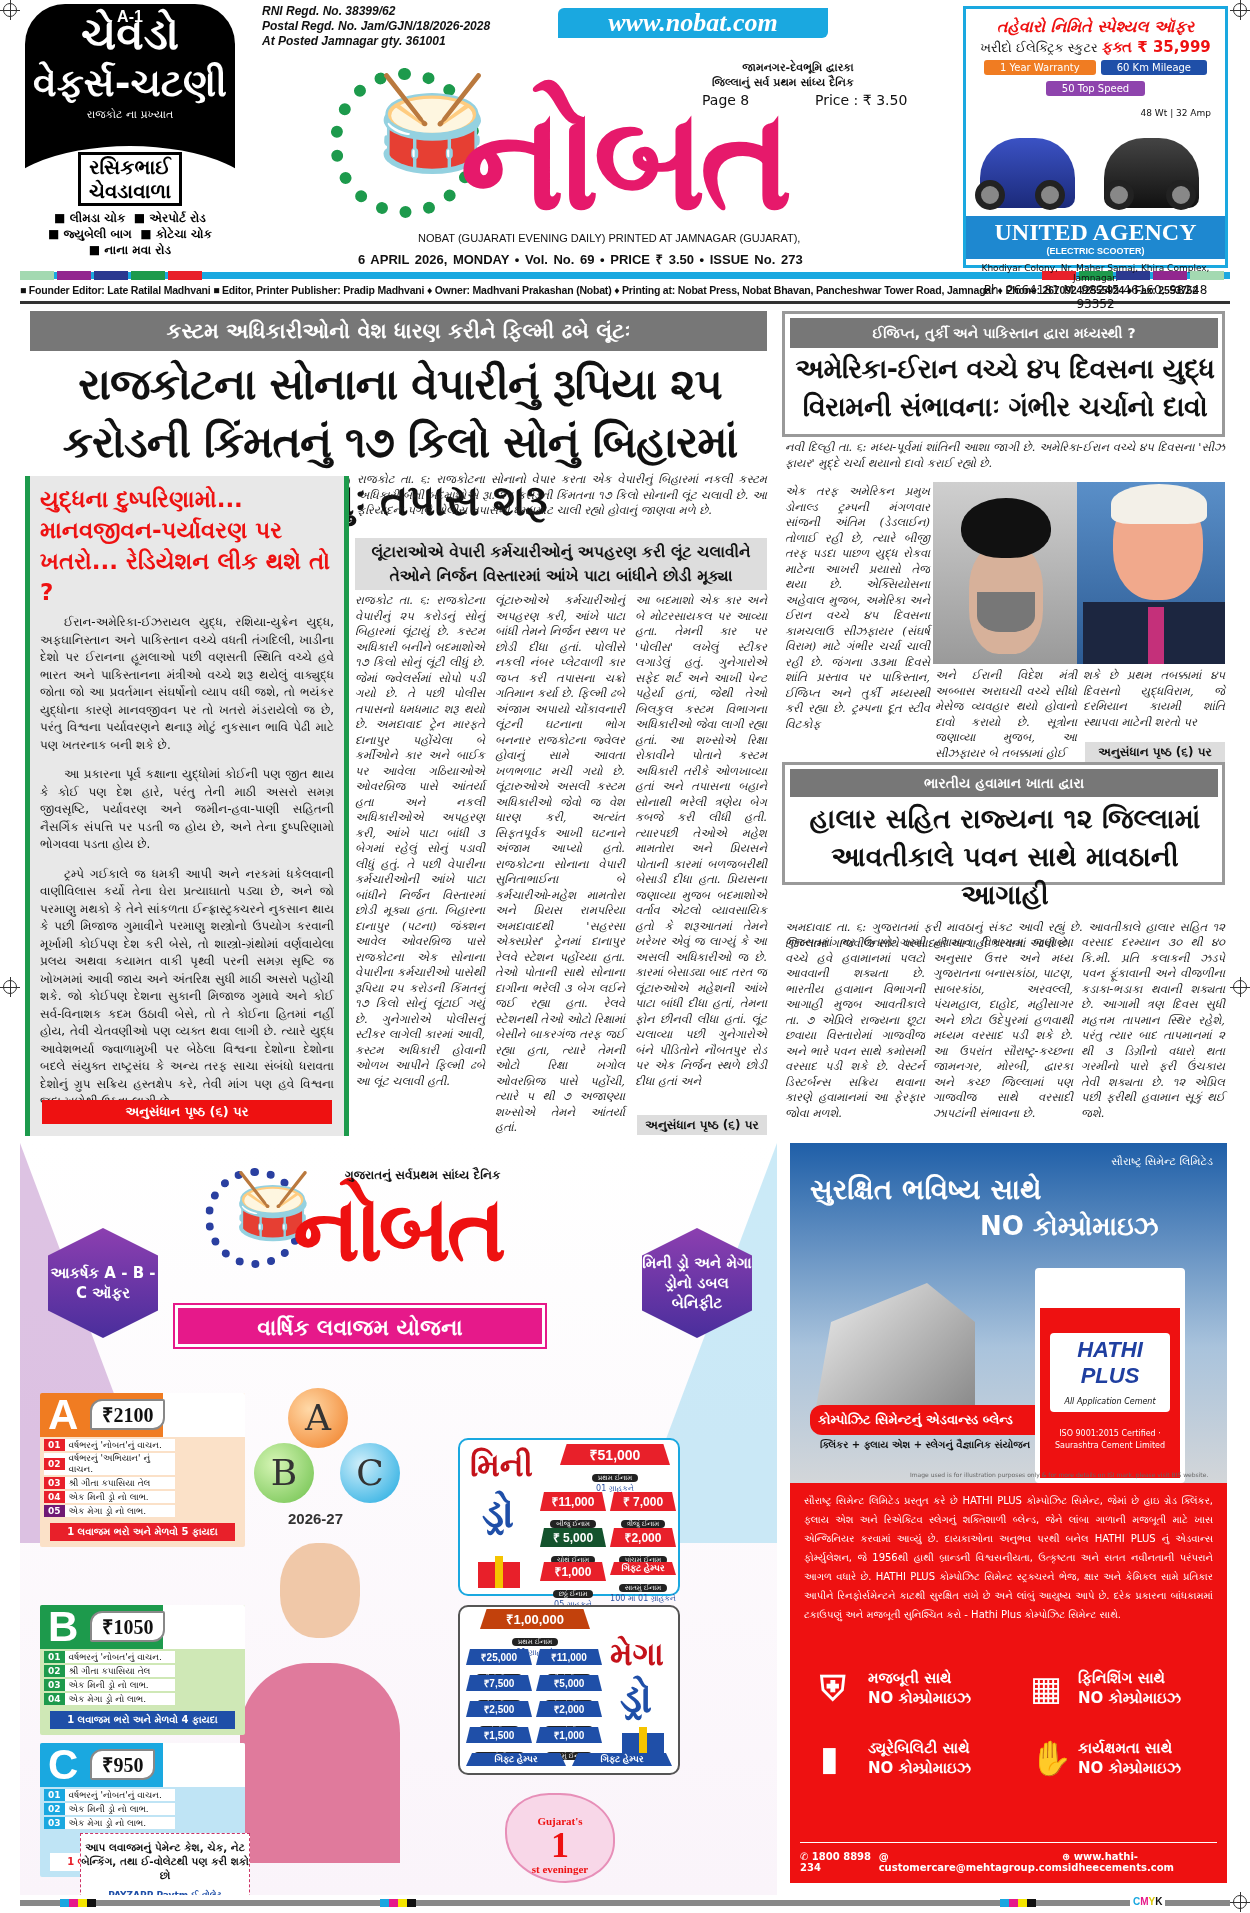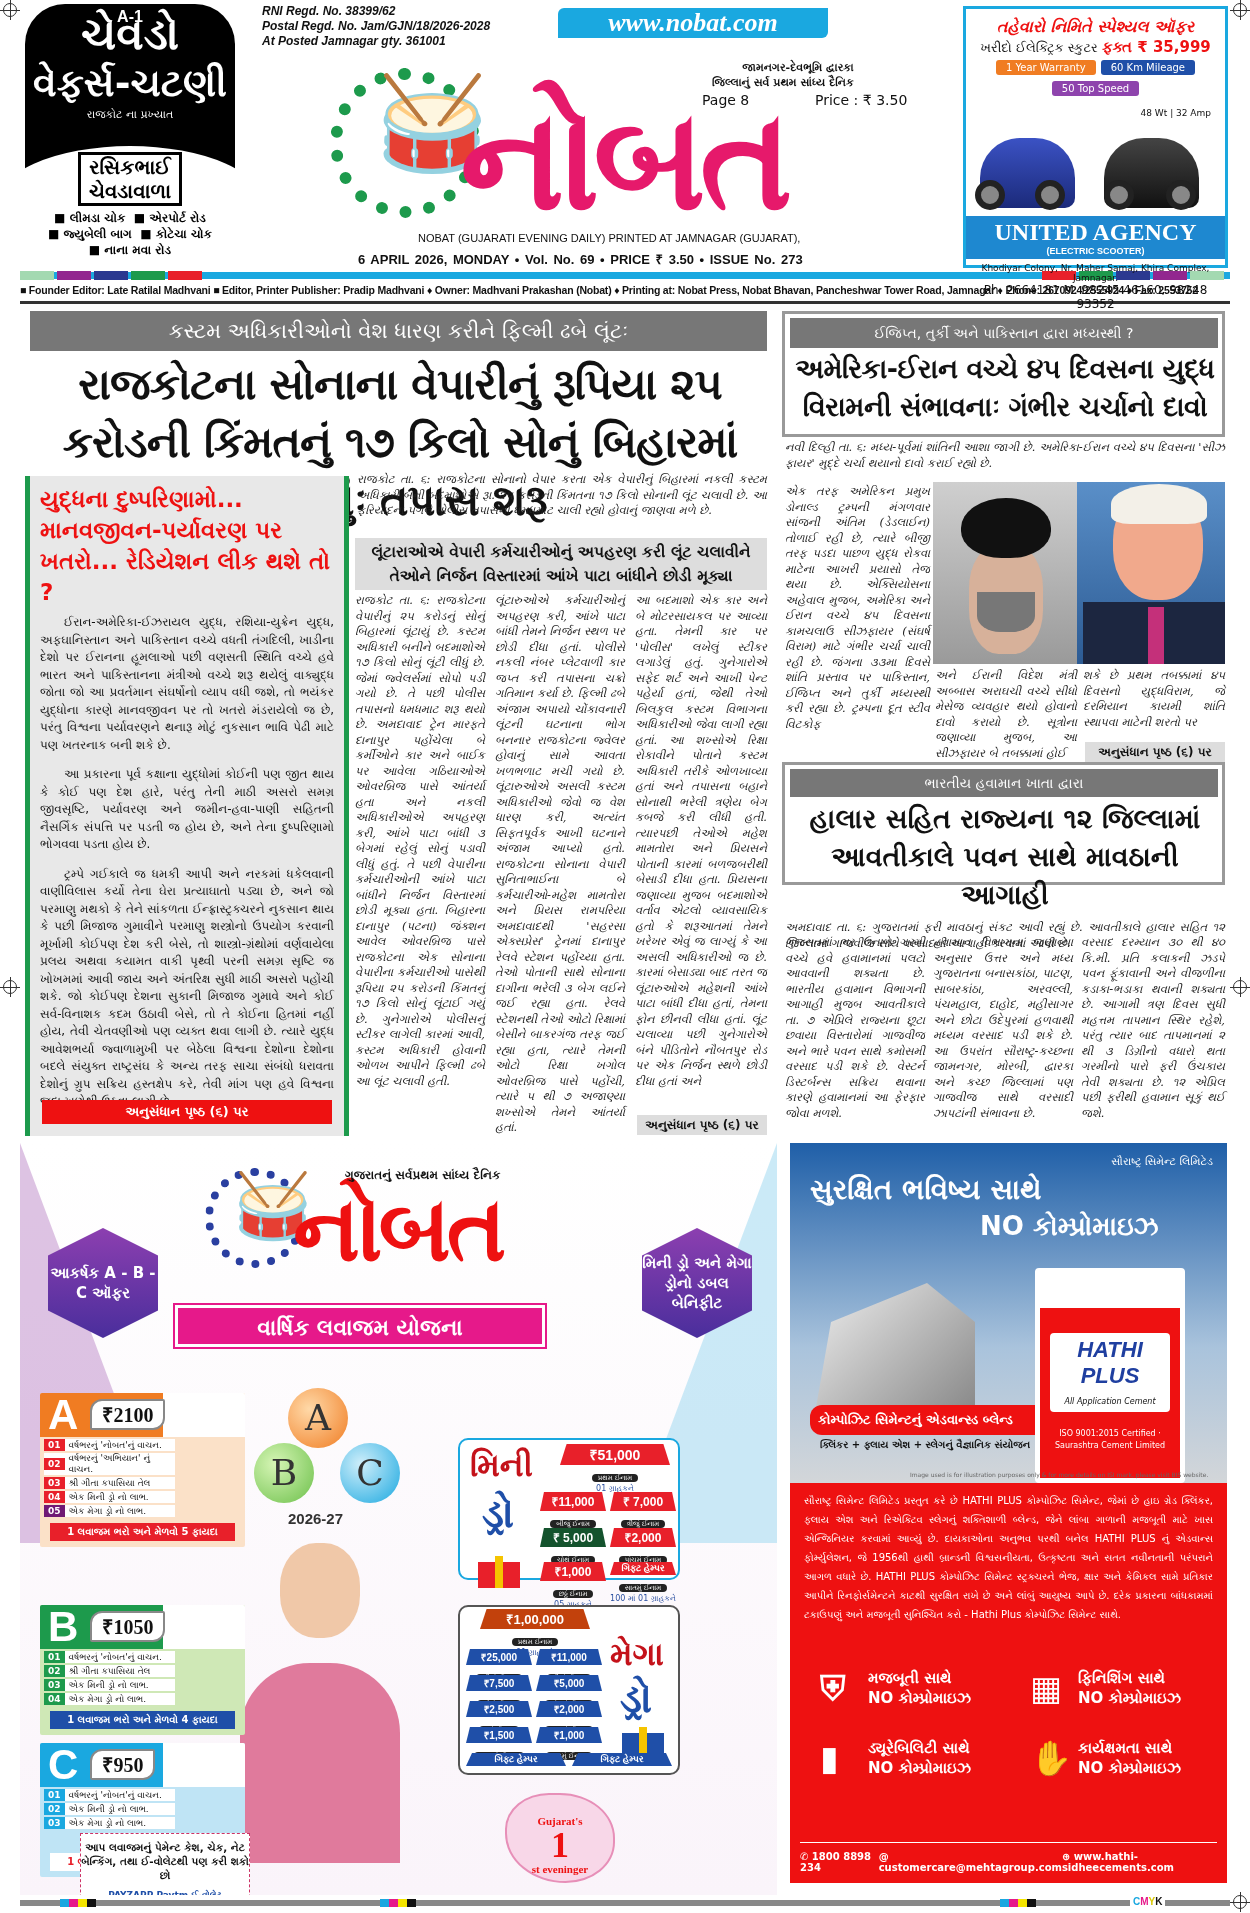--- a/index.html
+++ b/index.html
@@ -31,30 +31,30 @@
 #dateline{left:358px;top:250px;font:bold 13px "Liberation Sans",sans-serif;word-spacing:2px}
 #colorbar{left:20px;top:272px;width:1210px;height:7px;background:#1aa8e0}
 .sw{position:absolute;top:271px;width:34px;height:9px}
 #credits{left:20px;top:284px;width:1210px;font:bold 10.5px "Liberation Sans",sans-serif;letter-spacing:-.2px;white-space:nowrap}
 #rule{left:20px;top:301px;width:1210px;height:3px;background:#333}
 
 #scoot{left:963px;top:6px;width:265px;height:262px;border:3px solid #1aa8e0;background:#fff;text-align:center}
 #scoot .h{color:#e11;font:bold italic 16px "DejaVu Sans",sans-serif;margin-top:8px}
 #scoot .p{font-size:13px;margin-top:2px}
 #scoot .p b{color:#e11;font-size:15px}
-.pill{display:inline-block;color:#fff;font-size:10px;padding:2px 10px;border-radius:3px;margin:2px 0}
+.pill{display:inline-block;color:#fff;font-size:10px;padding:2px 16px;border-radius:3px;margin:2px 0}
 #scoot .img{height:110px;position:relative;margin:4px 8px}
 #scoot .bike1,#scoot .bike2{position:absolute;bottom:4px;width:95px;height:70px;border-radius:40px 40px 10px 10px}
 #scoot .wh{position:absolute;bottom:-2px;width:30px;height:30px;border:6px solid #222;border-radius:50%;background:#888}
 #scoot .agency{background:#1e88d0;color:#fff;font:bold 24px "Liberation Serif",serif;line-height:28px;padding-top:2px}
 #scoot .agency small{display:block;font:bold 9px "Liberation Sans",sans-serif;line-height:11px;padding-bottom:2px}
 #scoot .addr{font-size:9px;margin-top:4px}
 #scoot .ph{font-size:12px}
 
-.kicker{background:#777;color:#fff;font-weight:normal;text-align:center}
+.kicker{background:#777;color:#fff;font-weight:bold;text-align:center}
 .head{font-weight:bold;text-align:center;color:#111}
 .body{font:italic 11.5px "DejaVu Serif",serif;line-height:15.5px;text-align:justify;color:#222}
 .cont{background:#ddd;font-weight:bold;font-size:12px;text-align:center;padding:3px 0}
 #s1kick{left:30px;top:311px;width:737px;height:40px;font-size:21px;line-height:40px}
 #s1head{left:25px;top:355px;width:750px;font-size:43px;line-height:58px;letter-spacing:-1px}
 #s1lede{left:357px;top:472px;width:410px}
 #s1sub{left:355px;top:538px;width:412px;background:#ddd;font-size:15.5px;line-height:24px;padding:2px 0}
 #s1c1{left:355px;top:593px;width:130px}
 #s1c2{left:495px;top:593px;width:130px}
 #s1c3{left:635px;top:593px;width:132px}
@@ -372,21 +372,21 @@
         <span class="n" style="background:#1aa8e0">03</span>
         <span>એક મેગા ડ્રો નો લાભ.</span>
       </div>
     <div class="ft" style="background:#fff;color:#e8202a;margin-top:24px">1 લવાજમ ભરો અને મેળવો 3 ફાયદા</div>
   </div>
   <div id="pay" class="abs">
     <div>આપ લવાજમનું પેમેન્ટ કેશ, ચેક, નેટ બેન્કિંગ, તથા ઈ-વોલેટથી પણ કરી શકો છો</div>
     <div style="margin-top:6px;color:#1f4fa8;font-size:9px">PAYZAPP  Paytm ઈ-વોલેટ</div>
   </div>
 
-  <div class="draw" style="top:295px;height:142px;border-color:#1aa8e0">
+  <div class="draw" style="top:295px;height:158px;border-color:#1aa8e0">
     <div class="dlabel" style="left:10px;top:6px;color:#c4121a">મિની</div>
     <div class="dlabel" style="left:22px;top:50px;color:#1f4fa8;font-size:40px">ડ્રો</div>
     <div class="gift" style="left:18px;top:112px">
         <div class="bx" style="background:#e8202a"></div>
         <div class="rb"></div>
       </div>
     <div class="prize" style="left:100px;top:4px;width:110px"><div class="v" style="background:#e8202a;font-size:14px">₹51,000</div><div class="r">પ્રથમ ઈનામ</div><div class="c">01 ગ્રાહકને</div></div>
     <div class="prize" style="left:80px;top:52px;width:66px"><div class="v" style="background:#e8202a">₹11,000</div><div class="r">બીજું ઈનામ</div><div class="c">01 ગ્રાહકને</div></div>
     <div class="prize" style="left:150px;top:52px;width:66px"><div class="v" style="background:#e8202a">₹ 7,000</div><div class="r">ત્રીજું ઈનામ</div><div class="c">02 ગ્રાહકને</div></div>
     <div class="prize" style="left:80px;top:88px;width:66px"><div class="v" style="background:#14532d">₹ 5,000</div><div class="r">ચોથું ઈનામ</div><div class="c">03 ગ્રાહકને</div></div>

